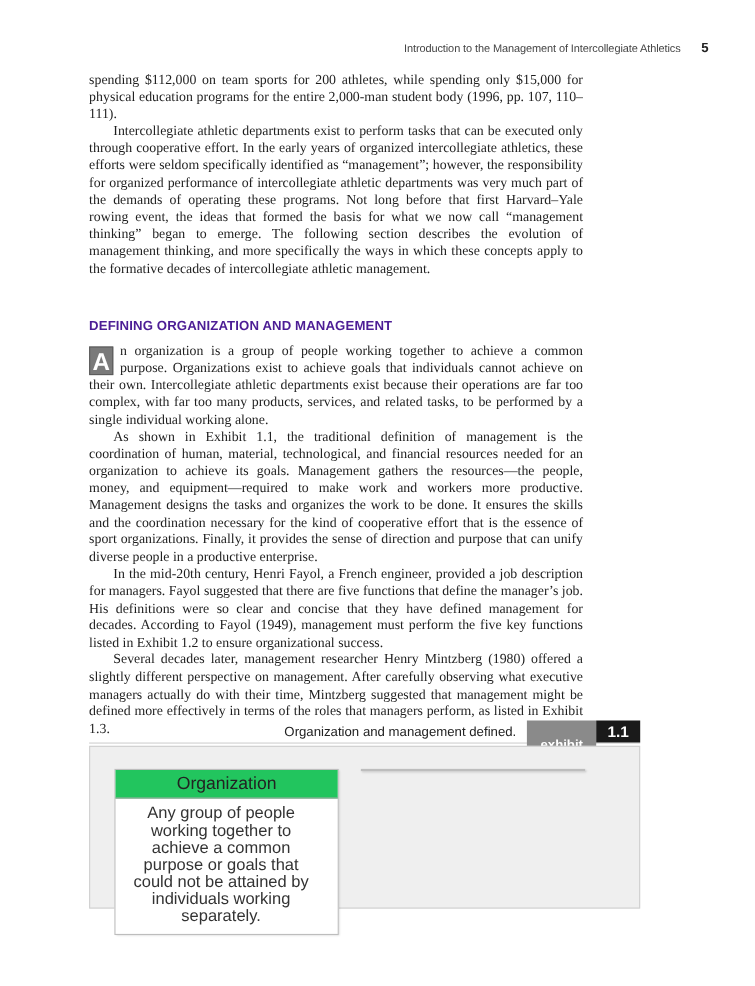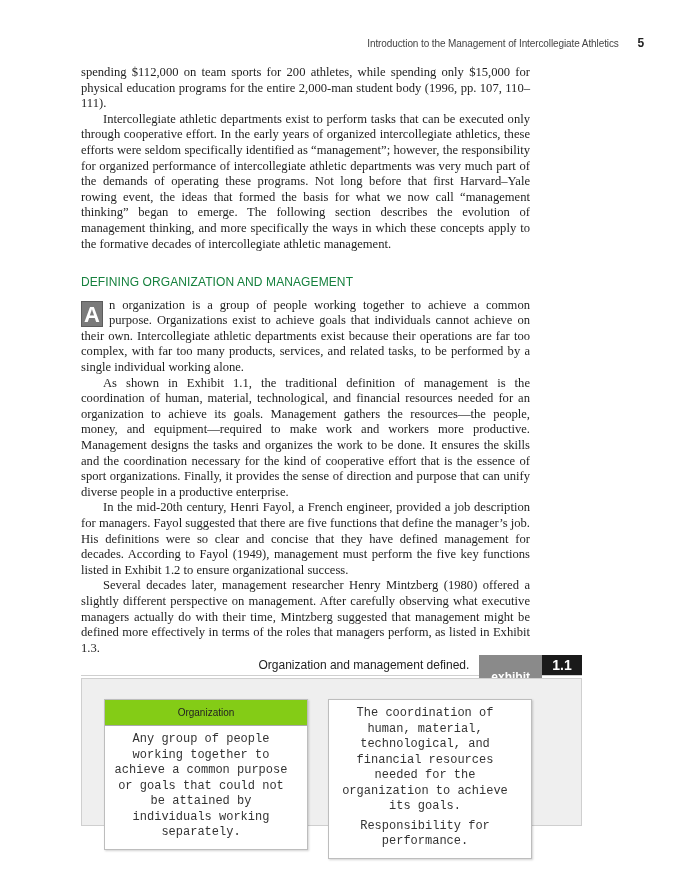--- a/index.html
+++ b/index.html
@@ -2,33 +2,33 @@
 <html><head>
 <meta charset="utf-8">
 <style>
   html, body { margin:0; padding:0; background:#ffffff; }
   body { width:686px; height:896px; position:relative; overflow:hidden; font-family:"Liberation Serif", serif; color:#1e1e1e; }
   .running-head { position:absolute; top:36px; right:42px; font-family:"Liberation Sans", sans-serif; font-size:10px; color:#444; letter-spacing:-0.1px; }
   .running-head .pagenum { font-weight:bold; font-size:12px; color:#222; margin-left:16px; }
   .body-text { position:absolute; left:81px; width:449px; top:65px; font-size:12.6px; line-height:15.6px; text-align:justify; }
   .body-text p { margin:0; text-indent:0; }
   .body-text p.indent { text-indent:22px; }
-  h2.section { font-family:"Liberation Sans", sans-serif; font-weight:normal; font-size:12px; line-height:13.5px; margin:24px 0 8px 0; color:#15803d; letter-spacing:0.1px; }
+  h2.section { font-family:"Liberation Sans", sans-serif; font-weight:bold; font-size:12px; line-height:13.5px; margin:38px 0 8px 0; color:#4c1d95; letter-spacing:0.1px; }
   .dropcap { float:left; width:22px; height:26px; background:#7a7a7a; color:#fff; font-family:"Liberation Sans", sans-serif; font-weight:bold; font-size:22px; line-height:26px; text-align:center; margin:3px 6px 0 0; border:1px solid #5c5c5c; box-sizing:border-box; }
   .exhibit { position:absolute; left:81px; top:655px; width:501px; }
   .exhibit-caption-row { display:flex; justify-content:flex-end; align-items:stretch; height:20px; border-bottom:1px solid #cfcfcf; }
   .exhibit-caption { font-family:"Liberation Sans", sans-serif; font-size:12px; line-height:20px; color:#222; margin-right:10px; }
   .exhibit-tag { background:#8a8a8a; color:#fff; font-family:"Liberation Sans", sans-serif; font-weight:bold; font-size:12px; line-height:20px; padding:12px 12px; }
   .exhibit-num { background:#1a1a1a; color:#fff; font-family:"Liberation Sans", sans-serif; font-weight:bold; font-size:14px; line-height:20px; width:40px; text-align:center; }
   .exhibit-panel { margin-top:2px; background:#efefef; border:1px solid #cfcfcf; height:146px; position:relative; }
   .card { position:absolute; top:20px; width:202px; background:#fff; border:1px solid #bdbdbd; box-shadow:1px 1px 2px rgba(0,0,0,0.18); }
   .card.left { left:22px; }
   .card.right { left:246px; }
-  .card-head { background:#84cc16; font-family:"Liberation Sans", sans-serif; font-size:10px; text-align:center; height:25px; line-height:25px; color:#222; border-bottom:1px solid #aaa; }
-  .card-body { font-family:Liberation Mono, monospace; font-size:12px; line-height:15.5px; text-align:center; color:#333; padding:6px 16px 8px 6px; }
+  .card-head { background:#22c55e; font-family:"Liberation Sans", sans-serif; font-size:16px; text-align:center; height:25px; line-height:25px; color:#222; border-bottom:1px solid #aaa; }
+  .card-body { font-family:Liberation Sans, sans-serif; font-size:15px; line-height:15.5px; text-align:center; color:#333; padding:6px 16px 8px 6px; }
   .card-body .extra { margin-top:4px; }
 </style>
 </head>
 <body>
 
 <div class="running-head">
   <span>Introduction to the Management of Intercollegiate Athletics</span>
   <span class="pagenum">5</span>
 </div>
 
@@ -55,19 +55,15 @@
     <span class="exhibit-num">1.1</span>
   </div>
   <div class="exhibit-panel">
     <div class="card left">
       <div class="card-head">Organization</div>
       <div class="card-body">
         <div>Any group of people working together to achieve a common purpose or goals that could not be attained by individuals working separately.</div>
       </div>
     </div>
     <div class="card right">
-      <div class="card-body">
-        <div>The coordination of human, material, technological, and financial resources needed for the organization to achieve its goals.</div>
-        <div class="extra">Responsibility for performance.</div>
-      </div>
     </div>
   </div>
 </div>
 
 </body></html>

